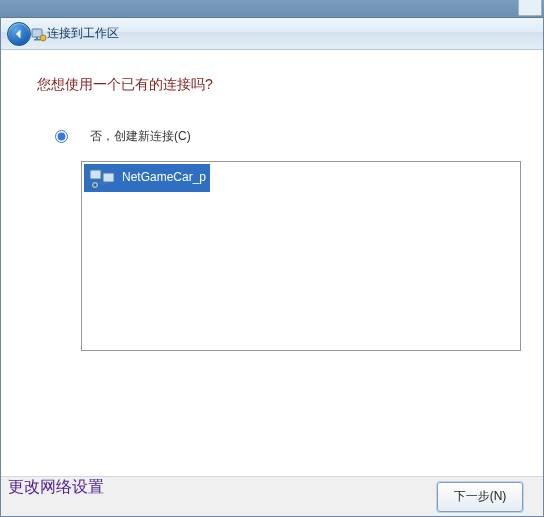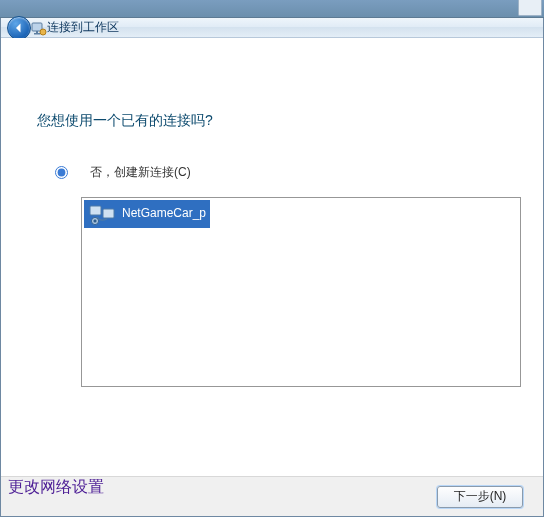--- a/index.html
+++ b/index.html
@@ -16,42 +16,42 @@
       border-radius: 0 0 2px 2px;
     }
     
     .wizard {
       position: absolute; top: 18px; left: 0; right: 0; bottom: 0;
       background: #fff; border: 1px solid #6e88a2; border-top: none;
       display: flex; flex-direction: column;
     }
     
     .titlebar {
-      height: 20px;
+      height: 32px;
       background: linear-gradient(to bottom, #eef5fb 0%, #e1ecf6 45%, #d3e1ee 46%, #e4eef7 100%);
       border-bottom: 1px solid #b7c8da;
       display: flex; align-items: center; padding: 0 6px;
     }
     .back-btn {
       width: 24px; height: 24px; border-radius: 50%;
       background: radial-gradient(circle at 35% 30%, #5fa6e8, #1b63b5 70%);
       border: 1px solid #14528f;
       display: flex; align-items: center; justify-content: center;
       box-shadow: inset 0 1px 2px rgba(255,255,255,.6);
       cursor: pointer;
     }
     .back-btn svg { width: 12px; height: 12px; fill: #fff; }
     .title-icon { width: 16px; height: 16px; display: flex; align-items: center; justify-content: center; }
     .title-text { font-size: 12px; color: #0b355c; }
     
     .content {
       flex: 1; background: #fff; padding: 26px 0 0 36px; position: relative;
     }
     .content h1 {
-      font-size: 14px; font-weight: normal; color: #0c4a6e; margin-bottom: 34px; margin-top: 48px;
+      font-size: 14px; font-weight: normal; color: #7f1d1d; margin-bottom: 34px;
     }
     
     .radio-group { margin-left: 18px; }
     .radio-row {
       display: flex; align-items: center; gap: 22px; font-size: 12px;
       color: #333; margin-bottom: 16px; cursor: pointer;
     }
     .radio-row input { width: 13px; height: 13px; accent-color: #3a7bd5; }
     
     .list-box {
@@ -70,21 +70,21 @@
     .conn-text { display: flex; flex-direction: column; line-height: 1.15; }
     .conn-text span { font-size: 12px; color: #fff; white-space: nowrap; }
     
     .button-bar {
       height: 40px; border-top: 1px solid #d8d8d8;
       background: #f0f0f0;
       display: flex; justify-content: flex-end; align-items: center;
       padding-right: 20px;
     }
     .next-btn {
-      height: 22px; min-width: 86px; font-size: 12px;
+      height: 30px; min-width: 86px; font-size: 12px;
       border: 1px solid #8a9bad; background: linear-gradient(to bottom,#fefefe,#e5ecf4);
       border-radius: 3px; cursor: pointer; color: #222;
       box-shadow: 0 0 0 1px #b8d6f7;
     }
     
     .footer-link {
       position: absolute; left: 8px; bottom: 19px; font-size: 16px; color: #4c1d95;
     }
   </style>
 </head>

